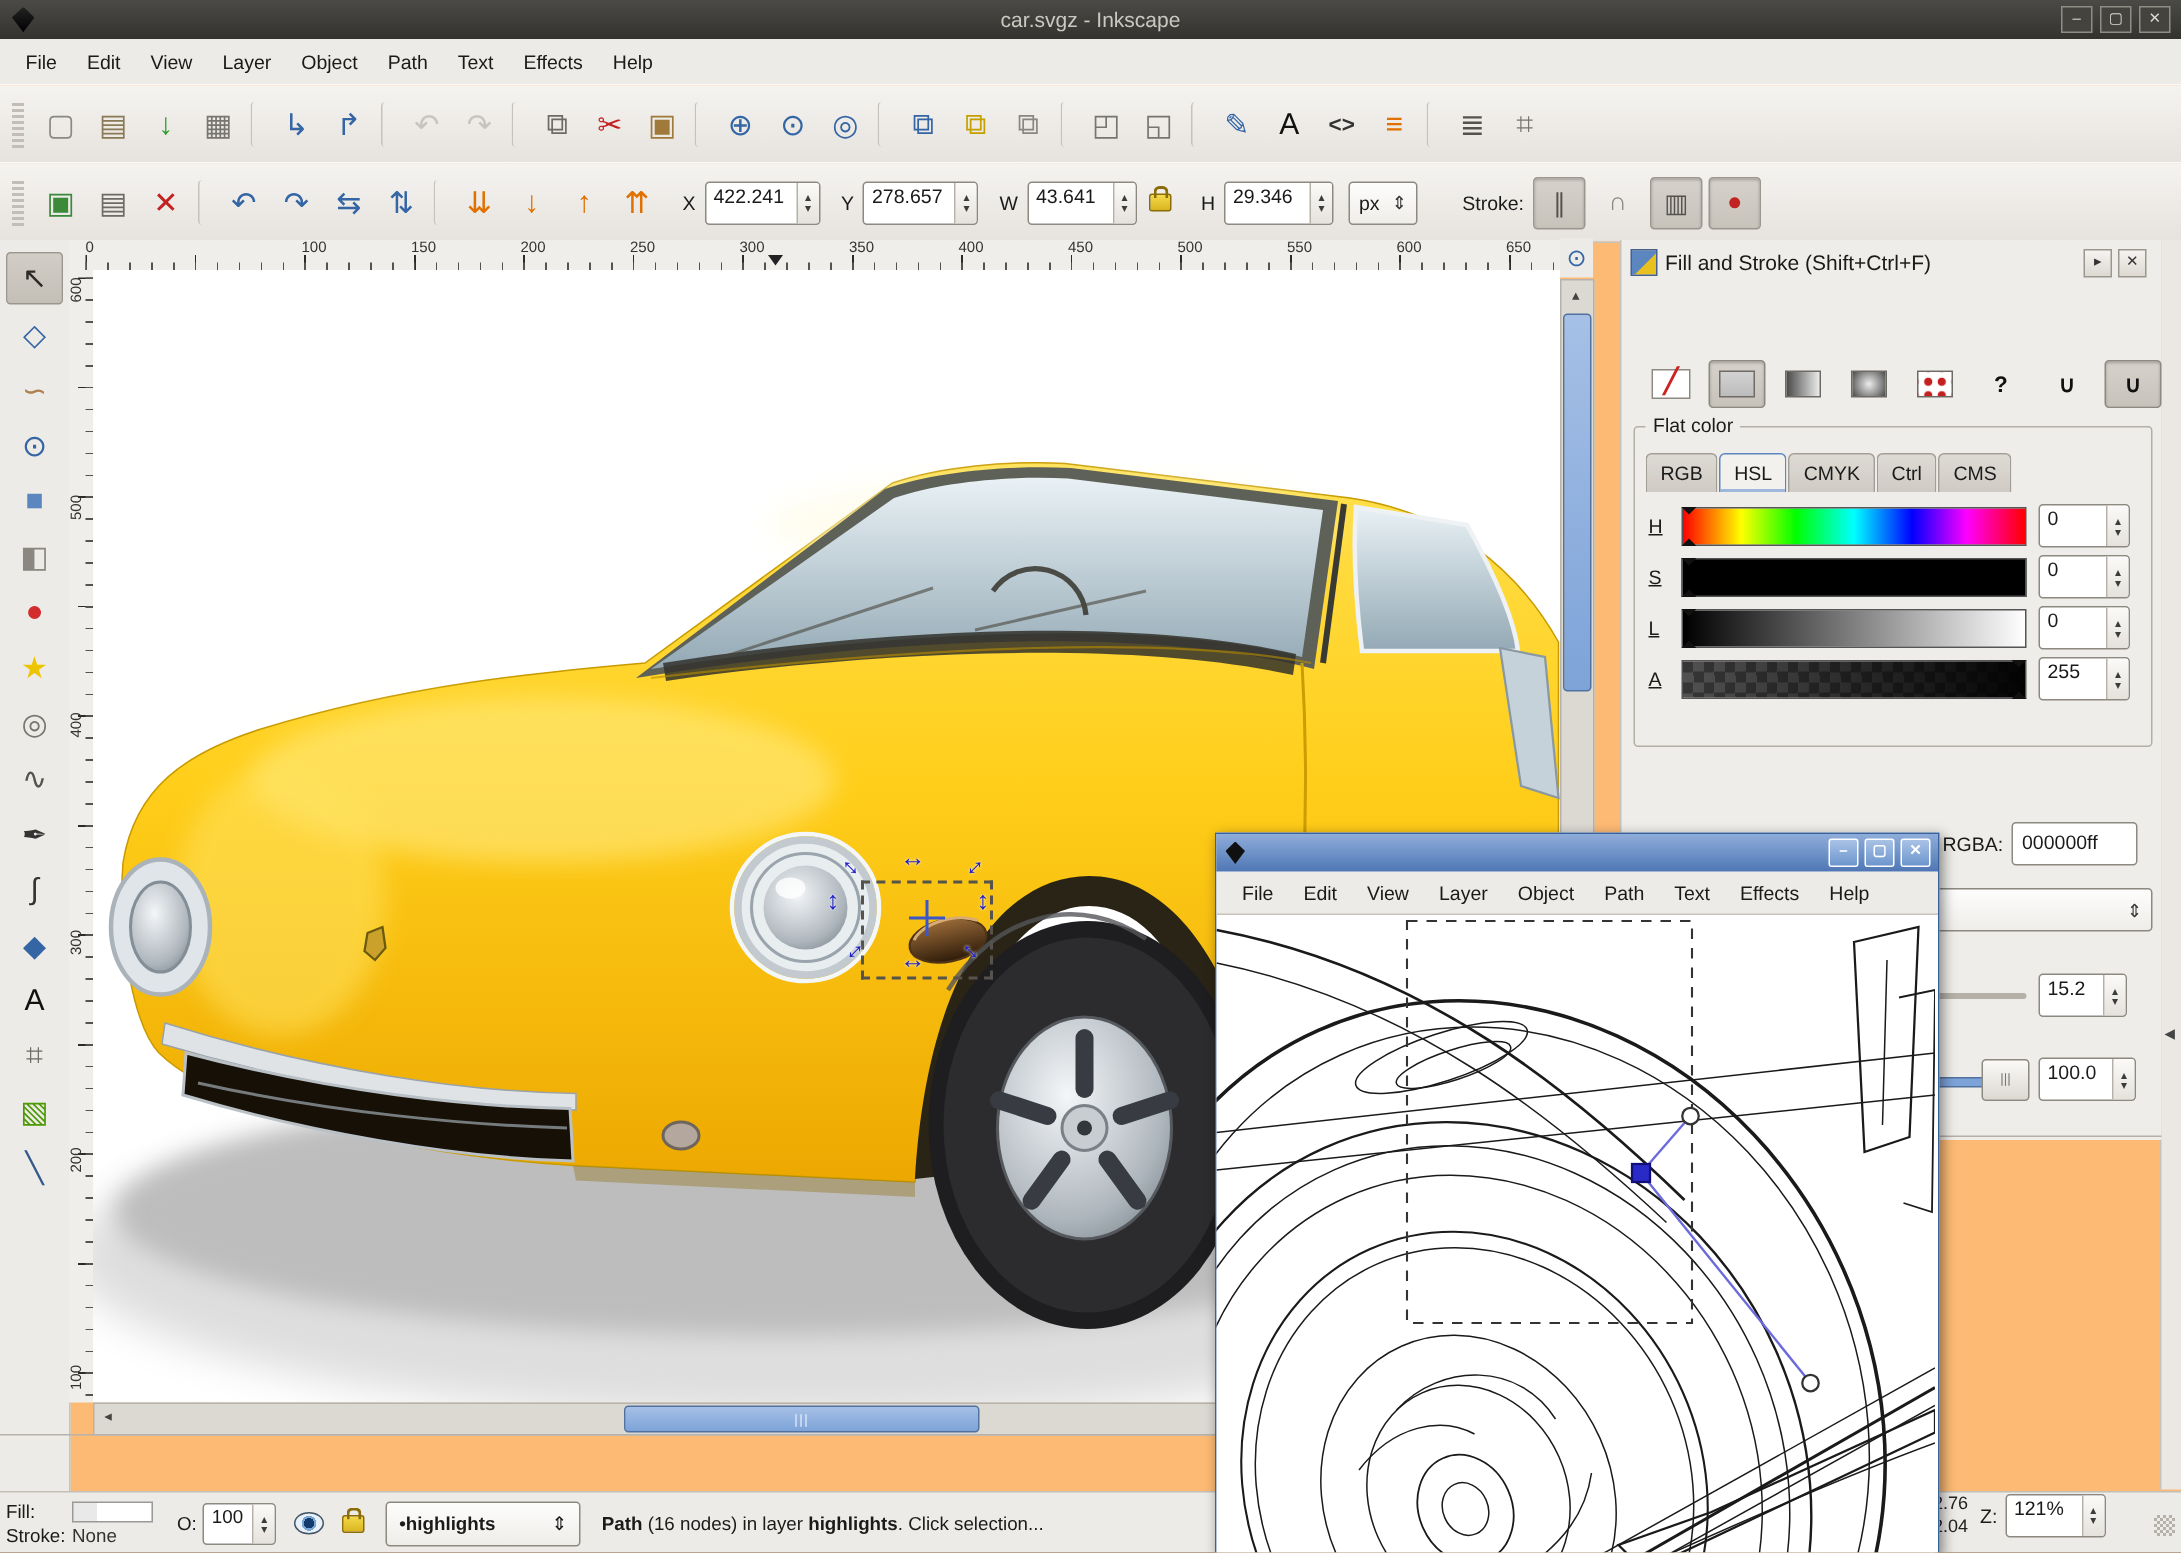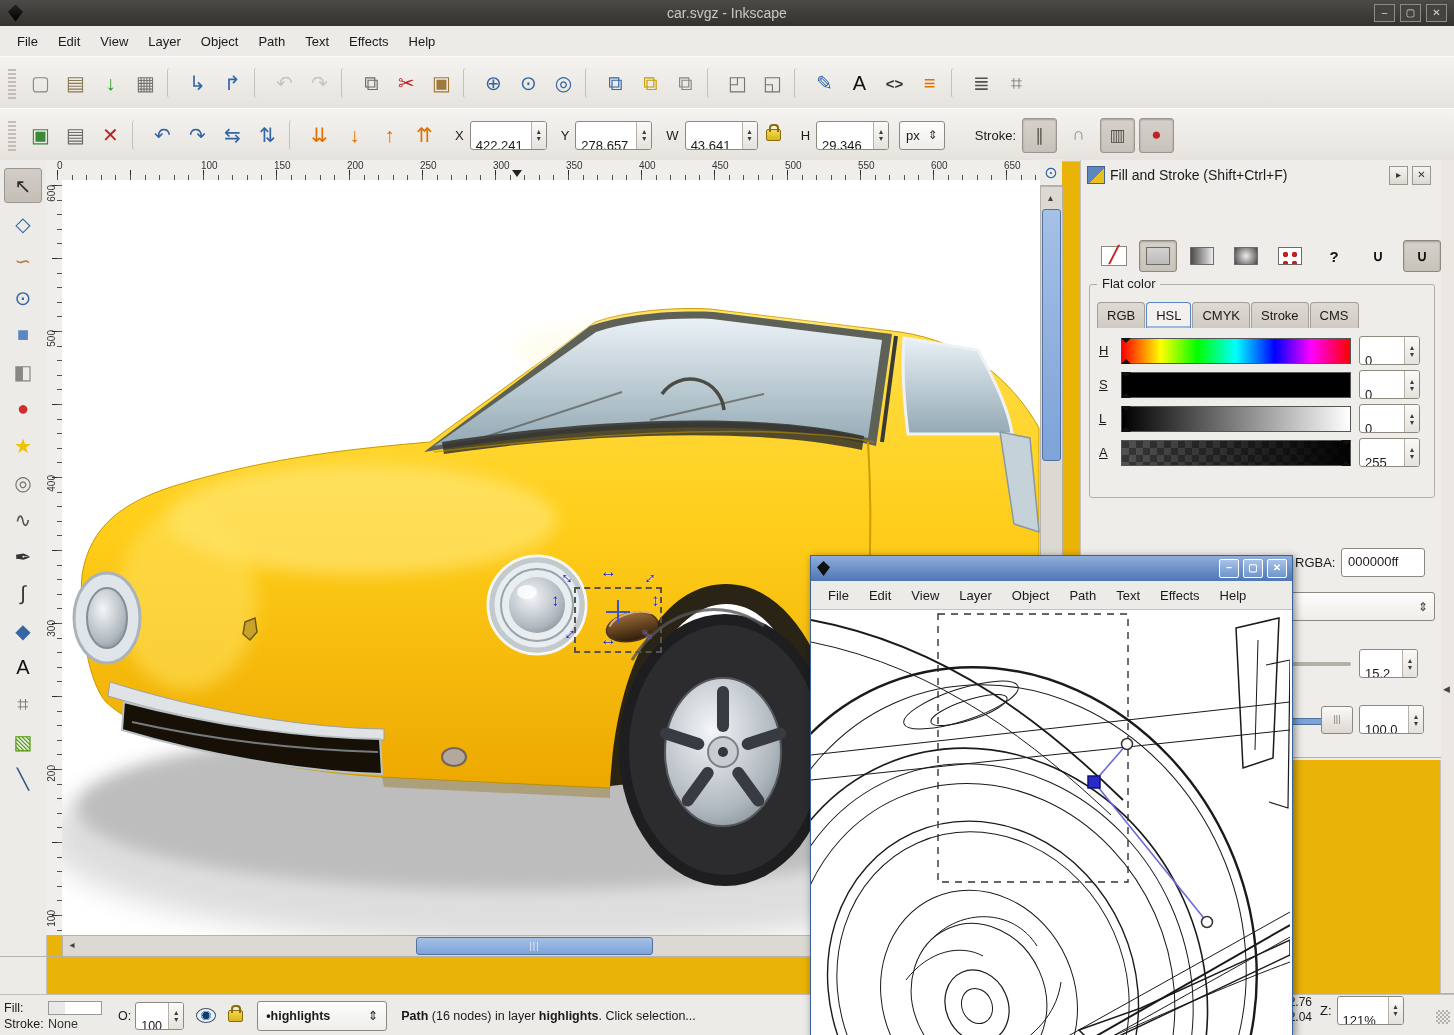--- a/index.html
+++ b/index.html
@@ -1,16 +1,16 @@
 <!DOCTYPE html>
 <html><head>
 <meta charset="utf-8">
 <style>
   html,body{margin:0;padding:0;background:#666}
-  #app{position:relative;width:1454px;height:1035px;background:#eab308;overflow:hidden;
+  #app{position:relative;width:1454px;height:1035px;background:#fdba74;overflow:hidden;
        font-family:"Liberation Sans",sans-serif;font-size:13px;color:#1a1a1a}
   .abs{position:absolute}
   
   .titlebar{left:0;top:0;width:1454px;height:26px;background:linear-gradient(#4b4a46,#33322e);
             display:flex;align-items:center;color:#c9c9c2}
   .logo{width:15px;height:17px;margin-left:8px;background:linear-gradient(#222,#000);
         clip-path:polygon(50% 0,100% 42%,50% 100%,0 42%)}
   .title-text{position:absolute;left:0;right:0;text-align:center;font-size:14px;pointer-events:none}
   .winbtns{margin-left:auto;display:flex;gap:5px;margin-right:7px;z-index:2}
   .winbtns>div{width:19px;height:16px;border:1px solid #8d8d86;background:#44433e;color:#d9d9d2;
@@ -23,21 +23,21 @@
   #main-menubar{position:absolute;left:0;top:26px;width:1454px;height:30px}
   #tb1{left:0;top:56px;width:1454px;height:52px;gap:2px;padding-left:6px}
   #tb2{left:0;top:108px;width:1454px;height:52px;gap:2px;padding-left:6px}
   .tgrip{width:8px;height:32px;margin:0 6px 0 2px;background:repeating-linear-gradient(0deg,#c2beb7 0 2px,transparent 2px 4px)}
   .icbtn{width:33px;height:33px;display:flex;align-items:center;justify-content:center;font-size:20px;border-radius:3px}
   .icbtn.small{font-size:15px;font-weight:bold}
   .icbtn.dim{opacity:.45}
   .sep{width:8px;height:30px;border-left:1px solid #c6c2bb;margin:0 3px}
   .flabel{margin:0 4px 0 12px}
   .spin{display:inline-flex;height:27px;border:1px solid #8d8981;border-radius:3px;background:#fff;align-items:stretch;overflow:hidden}
-  .spin .v{padding:16px 3px 0 5px;white-space:nowrap;overflow:hidden}
+  .spin .v{padding:1px 3px 0 5px;white-space:nowrap;overflow:hidden}
   .spin .ud{width:14px;border-left:1px solid #b5b1a9;background:linear-gradient(#fbfaf8,#e5e2dc);
             display:flex;flex-direction:column;justify-content:center}
   .spin .ud::before{content:"▴";font-size:8px;line-height:7px;text-align:center;color:#3c3c3c}
   .spin .ud::after{content:"▾";font-size:8px;line-height:7px;text-align:center;color:#3c3c3c}
   .combo{display:inline-flex;align-items:center;height:27px;border:1px solid #8d8981;border-radius:3px;
          background:linear-gradient(#fdfdfc,#efede9);padding:0 6px}
   .combo::after{content:"⇕";margin-left:8px;font-size:12px;color:#333}
   .padlock{width:13px;height:10px;background:linear-gradient(#f4d94a,#d9b520);border:1px solid #8a6d08;
            border-radius:2px;position:relative;margin:0 6px}
   .padlock::before{content:"";position:absolute;left:2px;top:-6px;width:6px;height:6px;
@@ -463,21 +463,21 @@
         <div class="ftbtn frule">?</div>
         <div class="ftbtn frule">∪</div>
         <div class="ftbtn frule active">∪</div>
       </div>
     <div class="abs frame"></div>
     <div class="abs framelabel">Flat color</div>
     <div class="abs ctabs">
         <div class="ctab">RGB</div>
         <div class="ctab active">HSL</div>
         <div class="ctab">CMYK</div>
-        <div class="ctab">Stroke</div>
+        <div class="ctab">Ctrl</div>
         <div class="ctab">CMS</div>
       </div>
 
     <div class="abs srow" style="top:176px">
       <span class="slab">H</span>
       <div class="bar bar-h"></div>
       <span class="spin">
           <span class="v" style="width:36px">0</span>
           <span class="ud"></span>
         </span>

